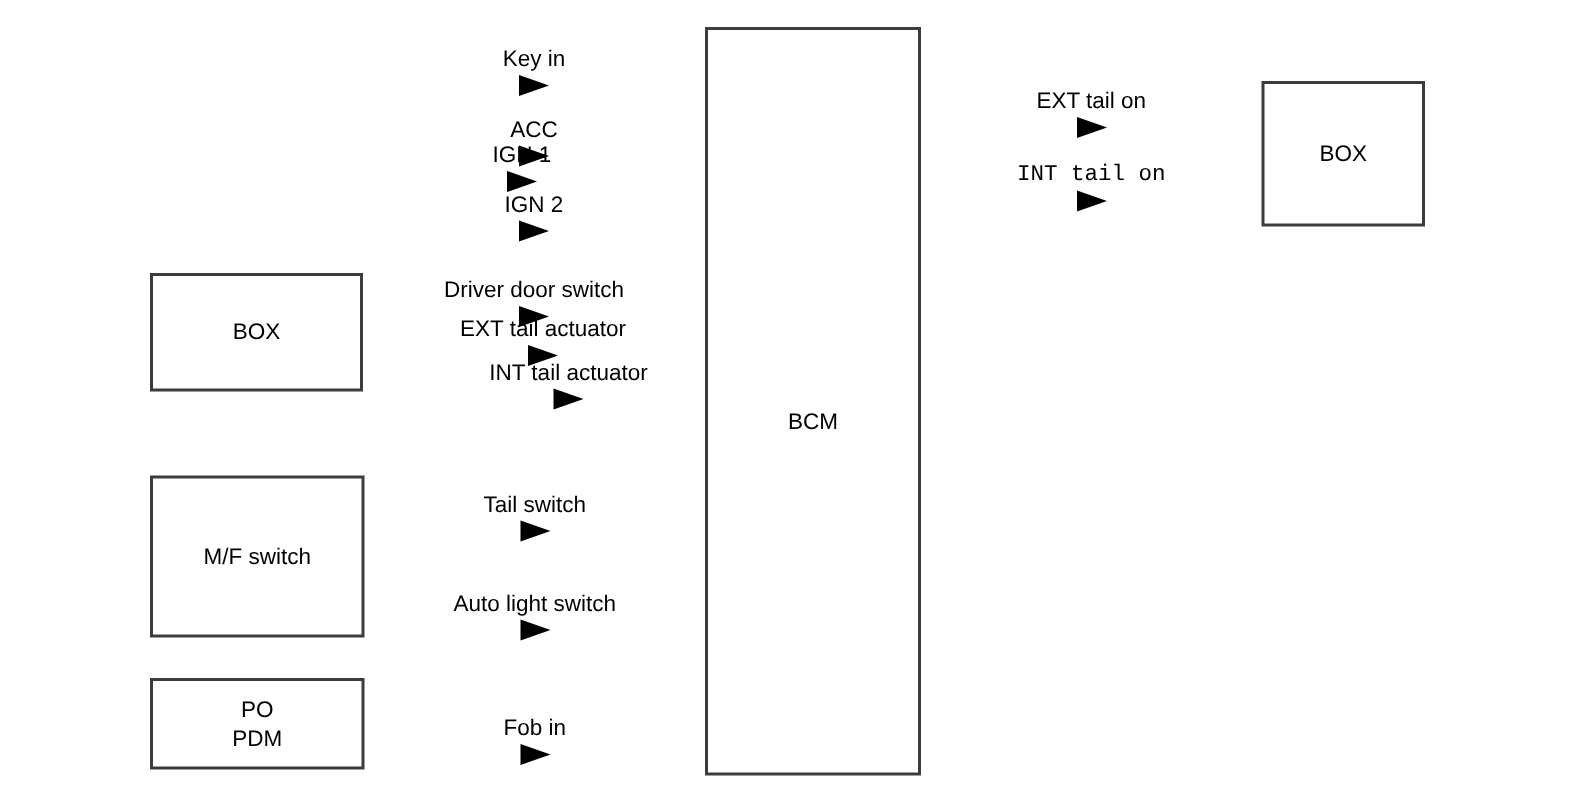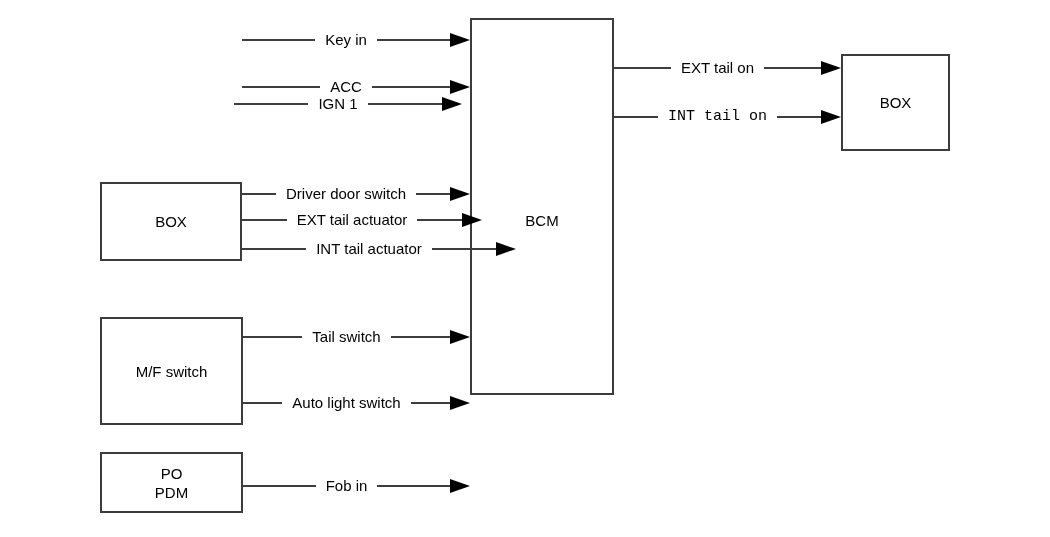--- a/index.html
+++ b/index.html
@@ -23,33 +23,34 @@
     background: #ffffff;
     display: flex;
     flex-direction: column;
     justify-content: center;
     font-size: 15px;
     line-height: 19px;
     text-align: center;
     white-space: nowrap;
   }
   .node-bcm {
-    left: 470px; top: 18px; width: 144px; height: 377px;
+    left: 470px; top: 18px; width: 144px; height: 499px;
     padding-top: 28px; 
   }
   .node-left-box   { left: 100px; top: 182px; width: 142px; height: 79px; }
   .node-mf-switch  { left: 100px; top: 317px; width: 143px; height: 108px; }
   .node-po-pdm     { left: 100px; top: 452px; width: 143px; height: 61px; }
   .node-right-box  { left: 841px; top: 54px;  width: 109px; height: 97px; }
 
   .signal {
     position: absolute;
     height: 20px;
     display: flex;
     align-items: center;
+    flex-direction: column;
   }
   .wire {
     flex: 1 1 0;
     height: 2px;
     background: #3d3d3d;
     min-width: 6px;
   }
   .signal-label {
     flex: 0 0 auto;
     padding: 0 10px;
@@ -119,20 +120,26 @@
     <span class="arrowhead"></span>
   </div>
 
   <div class="signal sig-ign1">
     <span class="wire"></span>
     <span class="signal-label">IGN 1</span>
     <span class="wire"></span>
     <span class="arrowhead"></span>
   </div>
 
+  <div class="signal sig-ign2">
+    <span class="wire"></span>
+    <span class="signal-label">IGN 2</span>
+    <span class="wire"></span>
+    <span class="arrowhead"></span>
+  </div>
 
   <div class="signal sig-driver-door">
     <span class="wire"></span>
     <span class="signal-label">Driver door switch</span>
     <span class="wire"></span>
     <span class="arrowhead"></span>
   </div>
 
   <div class="signal sig-ext-tail-act">
     <span class="wire"></span>

